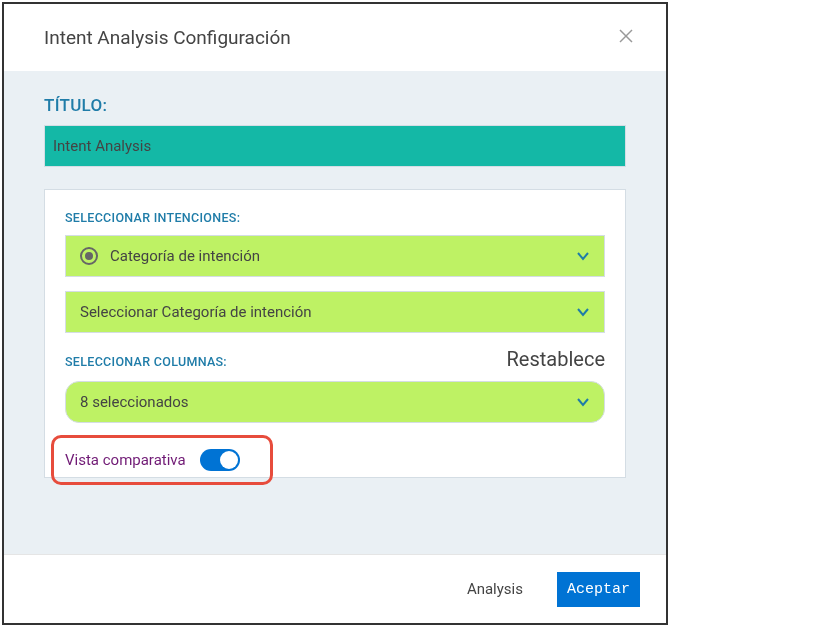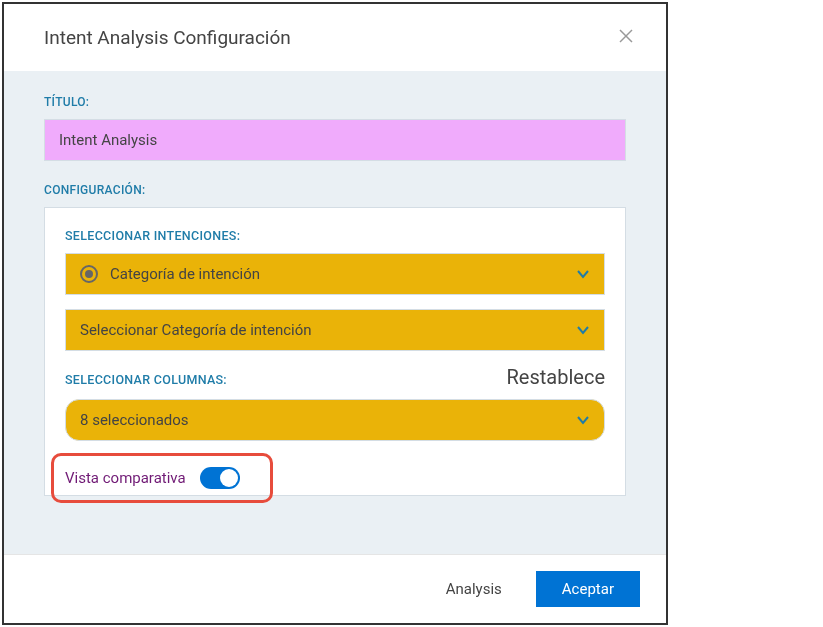--- a/index.html
+++ b/index.html
@@ -49,33 +49,33 @@
       width: 16px;
       height: 16px;
     }
     .modal-body {
       flex: 1;
       background: #eaf0f4;
       padding: 24px 40px 20px 40px;
       overflow: hidden;
     }
     .section-label {
-      font-size: 12px;
+      font-size: 17px;
       font-weight: 500;
       color: #1f7ca8;
       letter-spacing: 0.3px;
       margin-bottom: 10px;
     }
     .title-input {
       width: 100%;
-      padding: 11px 14px;
+      padding: 11px 8px;
       font-size: 15px;
       color: #444;
       border: 1px solid #d4dde4;
-      background: #f0abfc;
+      background: #14b8a6;
       margin-bottom: 22px;
       font-family: inherit;
     }
     .config-panel {
       background: #fff;
       border: 1px solid #d4dde4;
       padding: 20px 20px 0 20px;
     }
     .sub-label {
       font-size: 12.5px;
@@ -95,21 +95,21 @@
       font-size: 20px;
       color: #444;
       cursor: pointer;
       background: none;
       border: none;
       font-family: inherit;
     }
     .dropdown {
       width: 100%;
       border: 1px solid #d4dde4;
-      background: #eab308;
+      background: #bef264;
       padding: 11px 14px;
       display: flex;
       align-items: center;
       justify-content: space-between;
       cursor: pointer;
       margin-bottom: 14px;
     }
     .dropdown:last-of-type {
       margin-bottom: 20px;
       border-radius: 14px;
@@ -205,21 +205,22 @@
       font-family: inherit;
       border: none;
     }
     .btn-cancel {
       background: #fff;
       color: #444;
     }
     .btn-accept {
       background: #0073d4;
       color: #fff;
-      padding: 9px 26px;
+      padding: 9px 10px;
+      font-family: Liberation Mono, monospace;
     }
     .columns-section {
       margin-top: 8px;
     }
   </style>
 </head>
 <body>
 
 <div class="modal">
   <div class="modal-header">
@@ -231,21 +232,20 @@
           <line x1="14" y1="2" x2="2" y2="14"></line>
         </svg>
       </span>
     </button>
   </div>
 
   <div class="modal-body">
     <div class="section-label">TÍTULO:</div>
     <input type="text" class="title-input" value="Intent Analysis" style="">
 
-    <div class="section-label">CONFIGURACIÓN:</div>
 
     <div class="config-panel">
       <div class="sub-label">SELECCIONAR INTENCIONES:</div>
 
       <div class="dropdown">
         <div class="dropdown-left">
           <span class="radio-icon"></span>
           <span class="dropdown-text">Categoría de intención</span>
         </div>
         <span class="chevron-icon">

